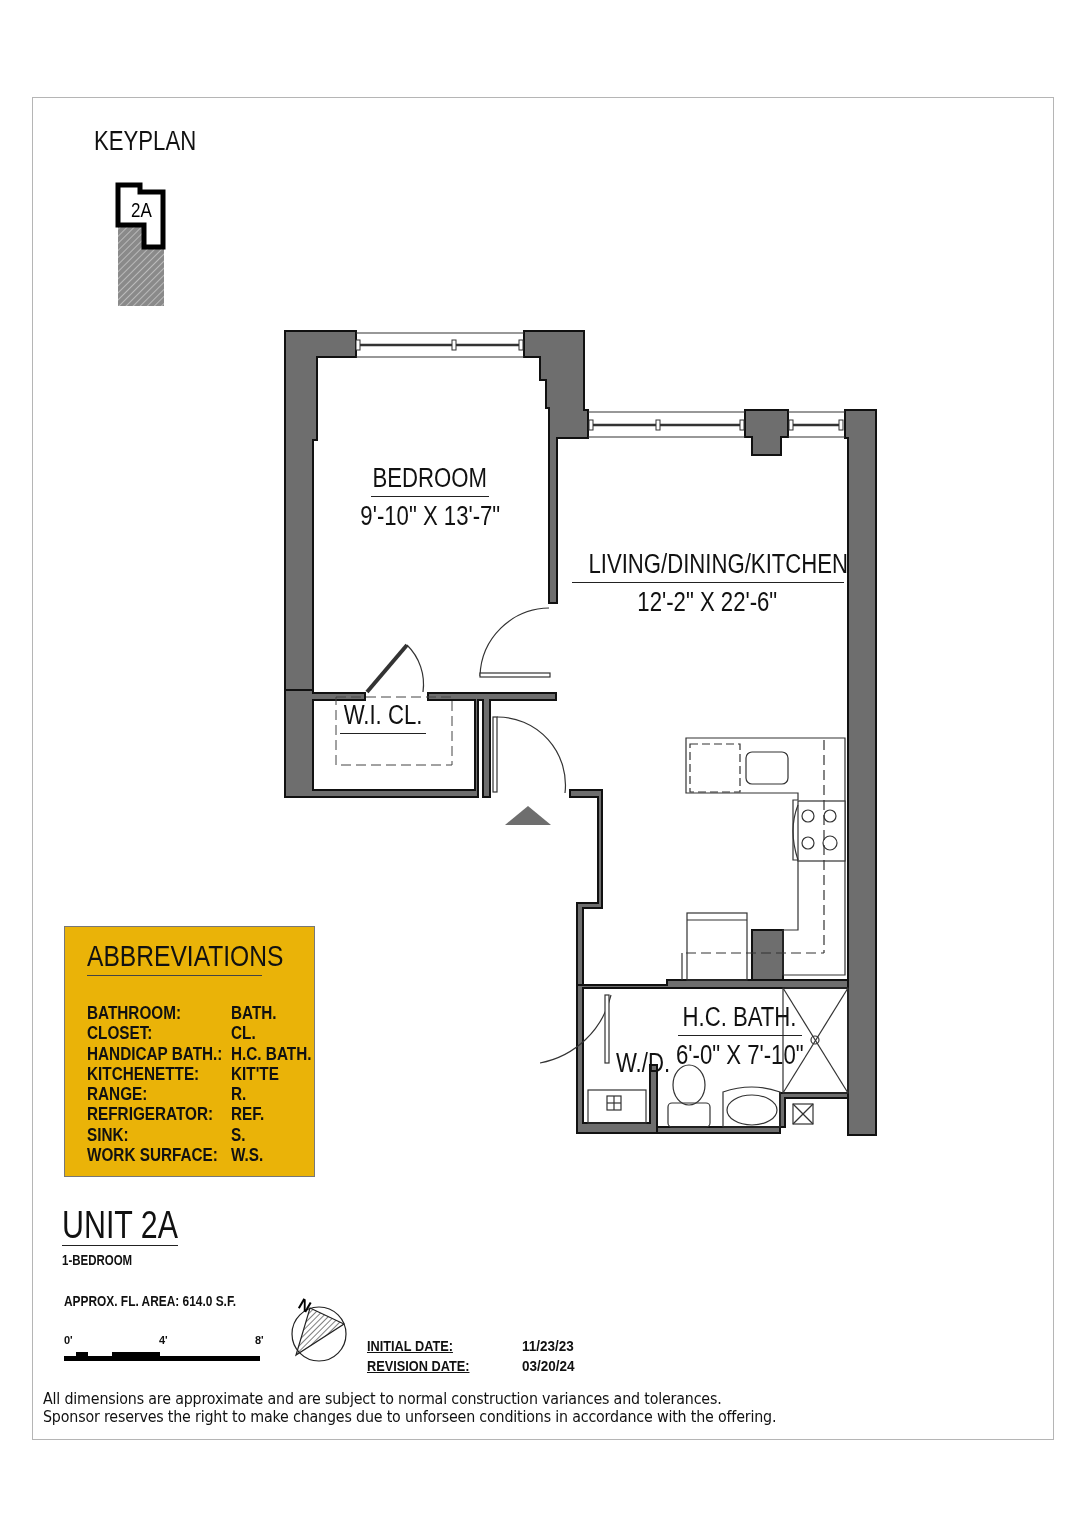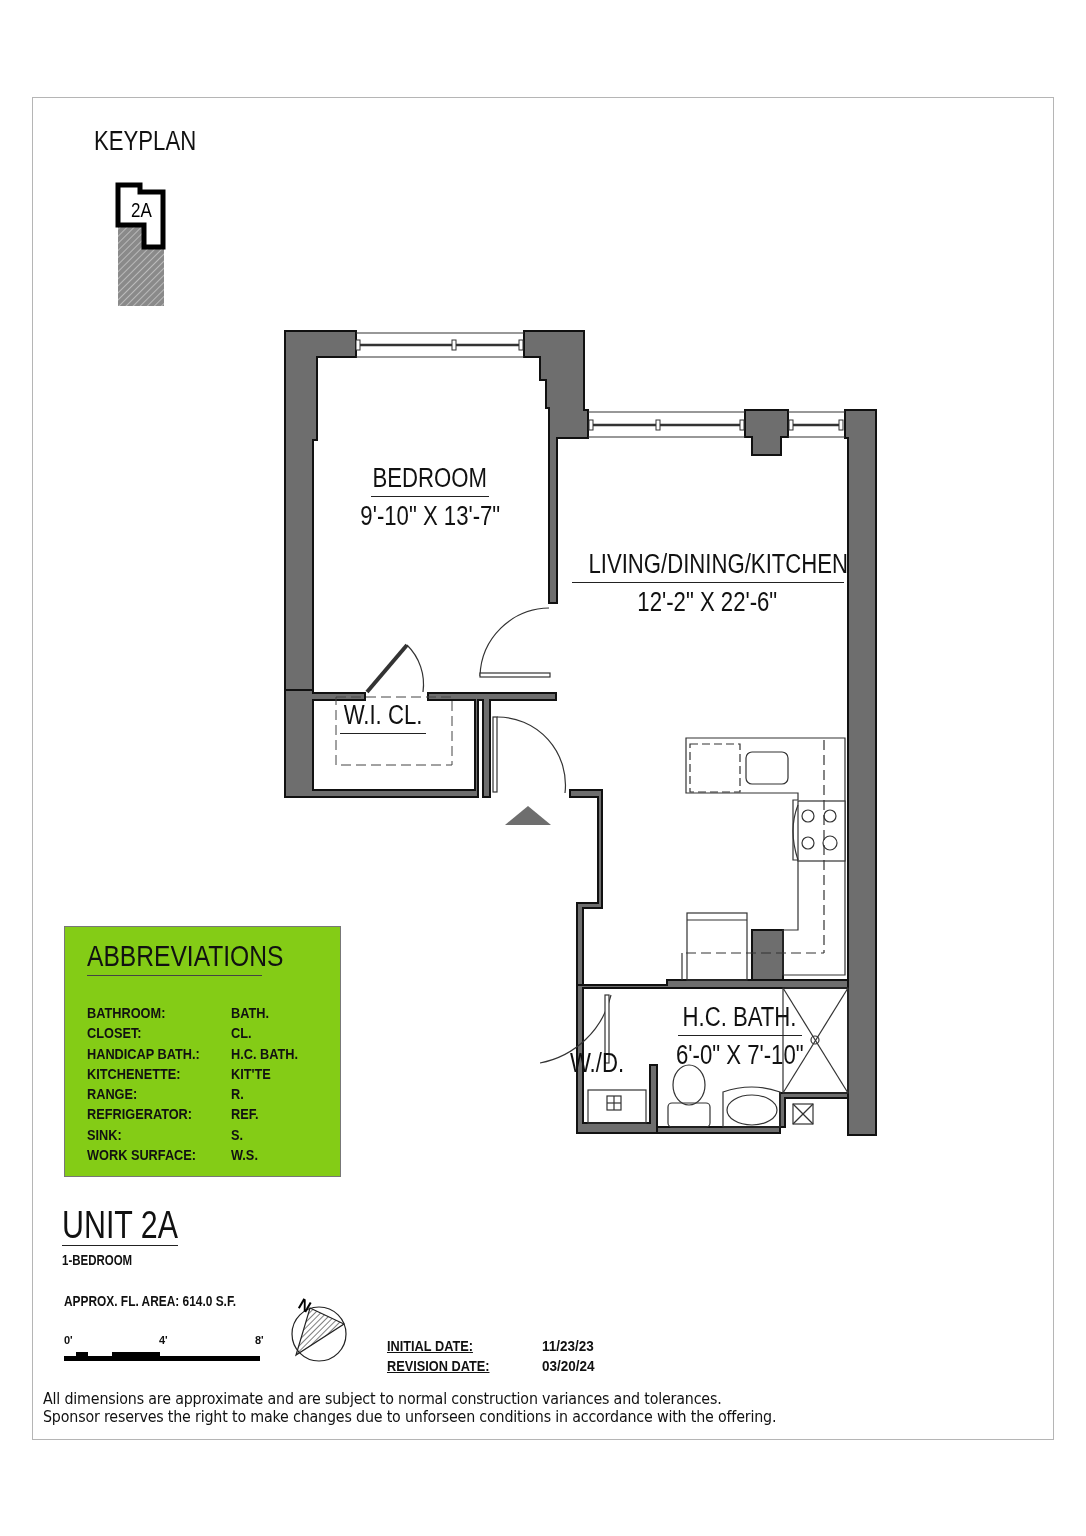--- a/index.html
+++ b/index.html
@@ -3,33 +3,33 @@
 <meta charset="utf-8">
 <style>
   html, body { margin: 0; padding: 0; background: #ffffff; }
   body { width: 1086px; height: 1536px; position: relative; overflow: hidden;
          font-family: "Liberation Sans", "DejaVu Sans", sans-serif; color: #111; }
   .frame { position: absolute; left: 32px; top: 97px; width: 1022px; height: 1343px;
            border: 1.5px solid #b5b5b5; box-sizing: border-box; }
   .abs { position: absolute; }
   .keyplan-title { left: 94px; top: 126px; font-size: 27px; transform: scaleX(0.82); transform-origin: left top;
                    font-weight: 400; letter-spacing: 0px; }
-  .abbr-box { left: 64px; top: 926px; width: 277px; height: 251px; border: 1.5px solid #777; box-sizing: border-box; background:#84cc16; }
+  .abbr-box { left: 64px; top: 926px; width: 251px; height: 251px; border: 1.5px solid #777; box-sizing: border-box; background:#eab308; }
   .abbr-title { position: absolute; left: 22px; top: 12px; font-size: 30px; transform: scaleX(0.82); transform-origin: left top; white-space: nowrap; }
   .abbr-rule { position: absolute; left: 22px; top: 48px; width: 175px; border-top: 1.5px solid #444; }
-  .abbr-rows { position: absolute; left: 22px; top: 76px; font-size: 15px; line-height: 20.3px; font-weight: 700; }
+  .abbr-rows { position: absolute; left: 22px; top: 76px; font-size: 18px; line-height: 20.3px; font-weight: 700; }
   .abbr-row { display: flex; }
   .abbr-row .k { width: 144px; transform: scaleX(0.85); transform-origin: left; white-space: nowrap; }
   .abbr-row .v { white-space: nowrap; transform: scaleX(0.85); transform-origin: left; }
   .unit-title { left: 62px; top: 1204px; font-size: 38px; transform: scaleX(0.8); transform-origin: left top; white-space: nowrap; }
   .unit-rule { left: 62px; top: 1245px; width: 116px; border-top: 1.5px solid #222; }
   .unit-sub { left: 62px; top: 1252px; font-size: 14px; font-weight: 700; transform: scaleX(0.82); transform-origin: left top; white-space: nowrap; }
   .area { left: 64px; top: 1293px; font-size: 14px; font-weight: 700; transform: scaleX(0.85); transform-origin: left top; white-space: nowrap; }
   .scale-label { font-size: 11px; font-weight: 700; }
-  .dates { left: 387px; top: 1336px; font-size: 15px; font-weight: 700; line-height: 20px; }
+  .dates { left: 367px; top: 1336px; font-size: 15px; font-weight: 700; line-height: 20px; }
   .date-row { display: flex; }
   .date-row .k { width: 155px; text-decoration: underline; transform: scaleX(0.85); transform-origin: left; white-space: nowrap; }
   .date-row .v { transform: scaleX(0.9); transform-origin: left; white-space: nowrap; }
   .disclaimer { left: 43px; top: 1390px; font-size: 15.5px; line-height: 18px; white-space: nowrap; font-family: "DejaVu Sans", sans-serif; transform: scaleX(0.92); transform-origin: left top; letter-spacing: -0.2px; }
   .room-label { text-align: center; white-space: nowrap; }
   .room-name { font-size: 27px; transform: scaleX(0.82); display: inline-block; }
   .room-dim { font-size: 27px; transform: scaleX(0.82); display: inline-block; }
   .room-rule { border-top: 1.5px solid #222; margin: 2px auto 4px; }
   svg text { font-family: "Liberation Sans", sans-serif; }
 </style>
@@ -157,21 +157,21 @@
 </div>
 <div class="abs room-label" style="left:328px;top:700px;width:110px">
   <span class="room-name">W.I. CL.</span>
   <div class="room-rule" style="width:86px"></div>
 </div>
 <div class="abs room-label" style="left:660px;top:1002px;width:160px">
   <span class="room-name">H.C. BATH.</span>
   <div class="room-rule" style="width:124px"></div>
   <span class="room-dim">6'-0" X 7'-10"</span>
 </div>
-<div class="abs room-label" style="left:562px;top:1048px;width:70px">
+<div class="abs room-label" style="left:608px;top:1048px;width:70px">
   <span class="room-name">W./D.</span>
 </div>
 
 <div class="abs abbr-box">
   <div class="abbr-title">ABBREVIATIONS</div>
   <div class="abbr-rule"></div>
   <div class="abbr-rows">
     <div class="abbr-row">
         <span class="k">BATHROOM:</span>
         <span class="v">BATH.</span>

